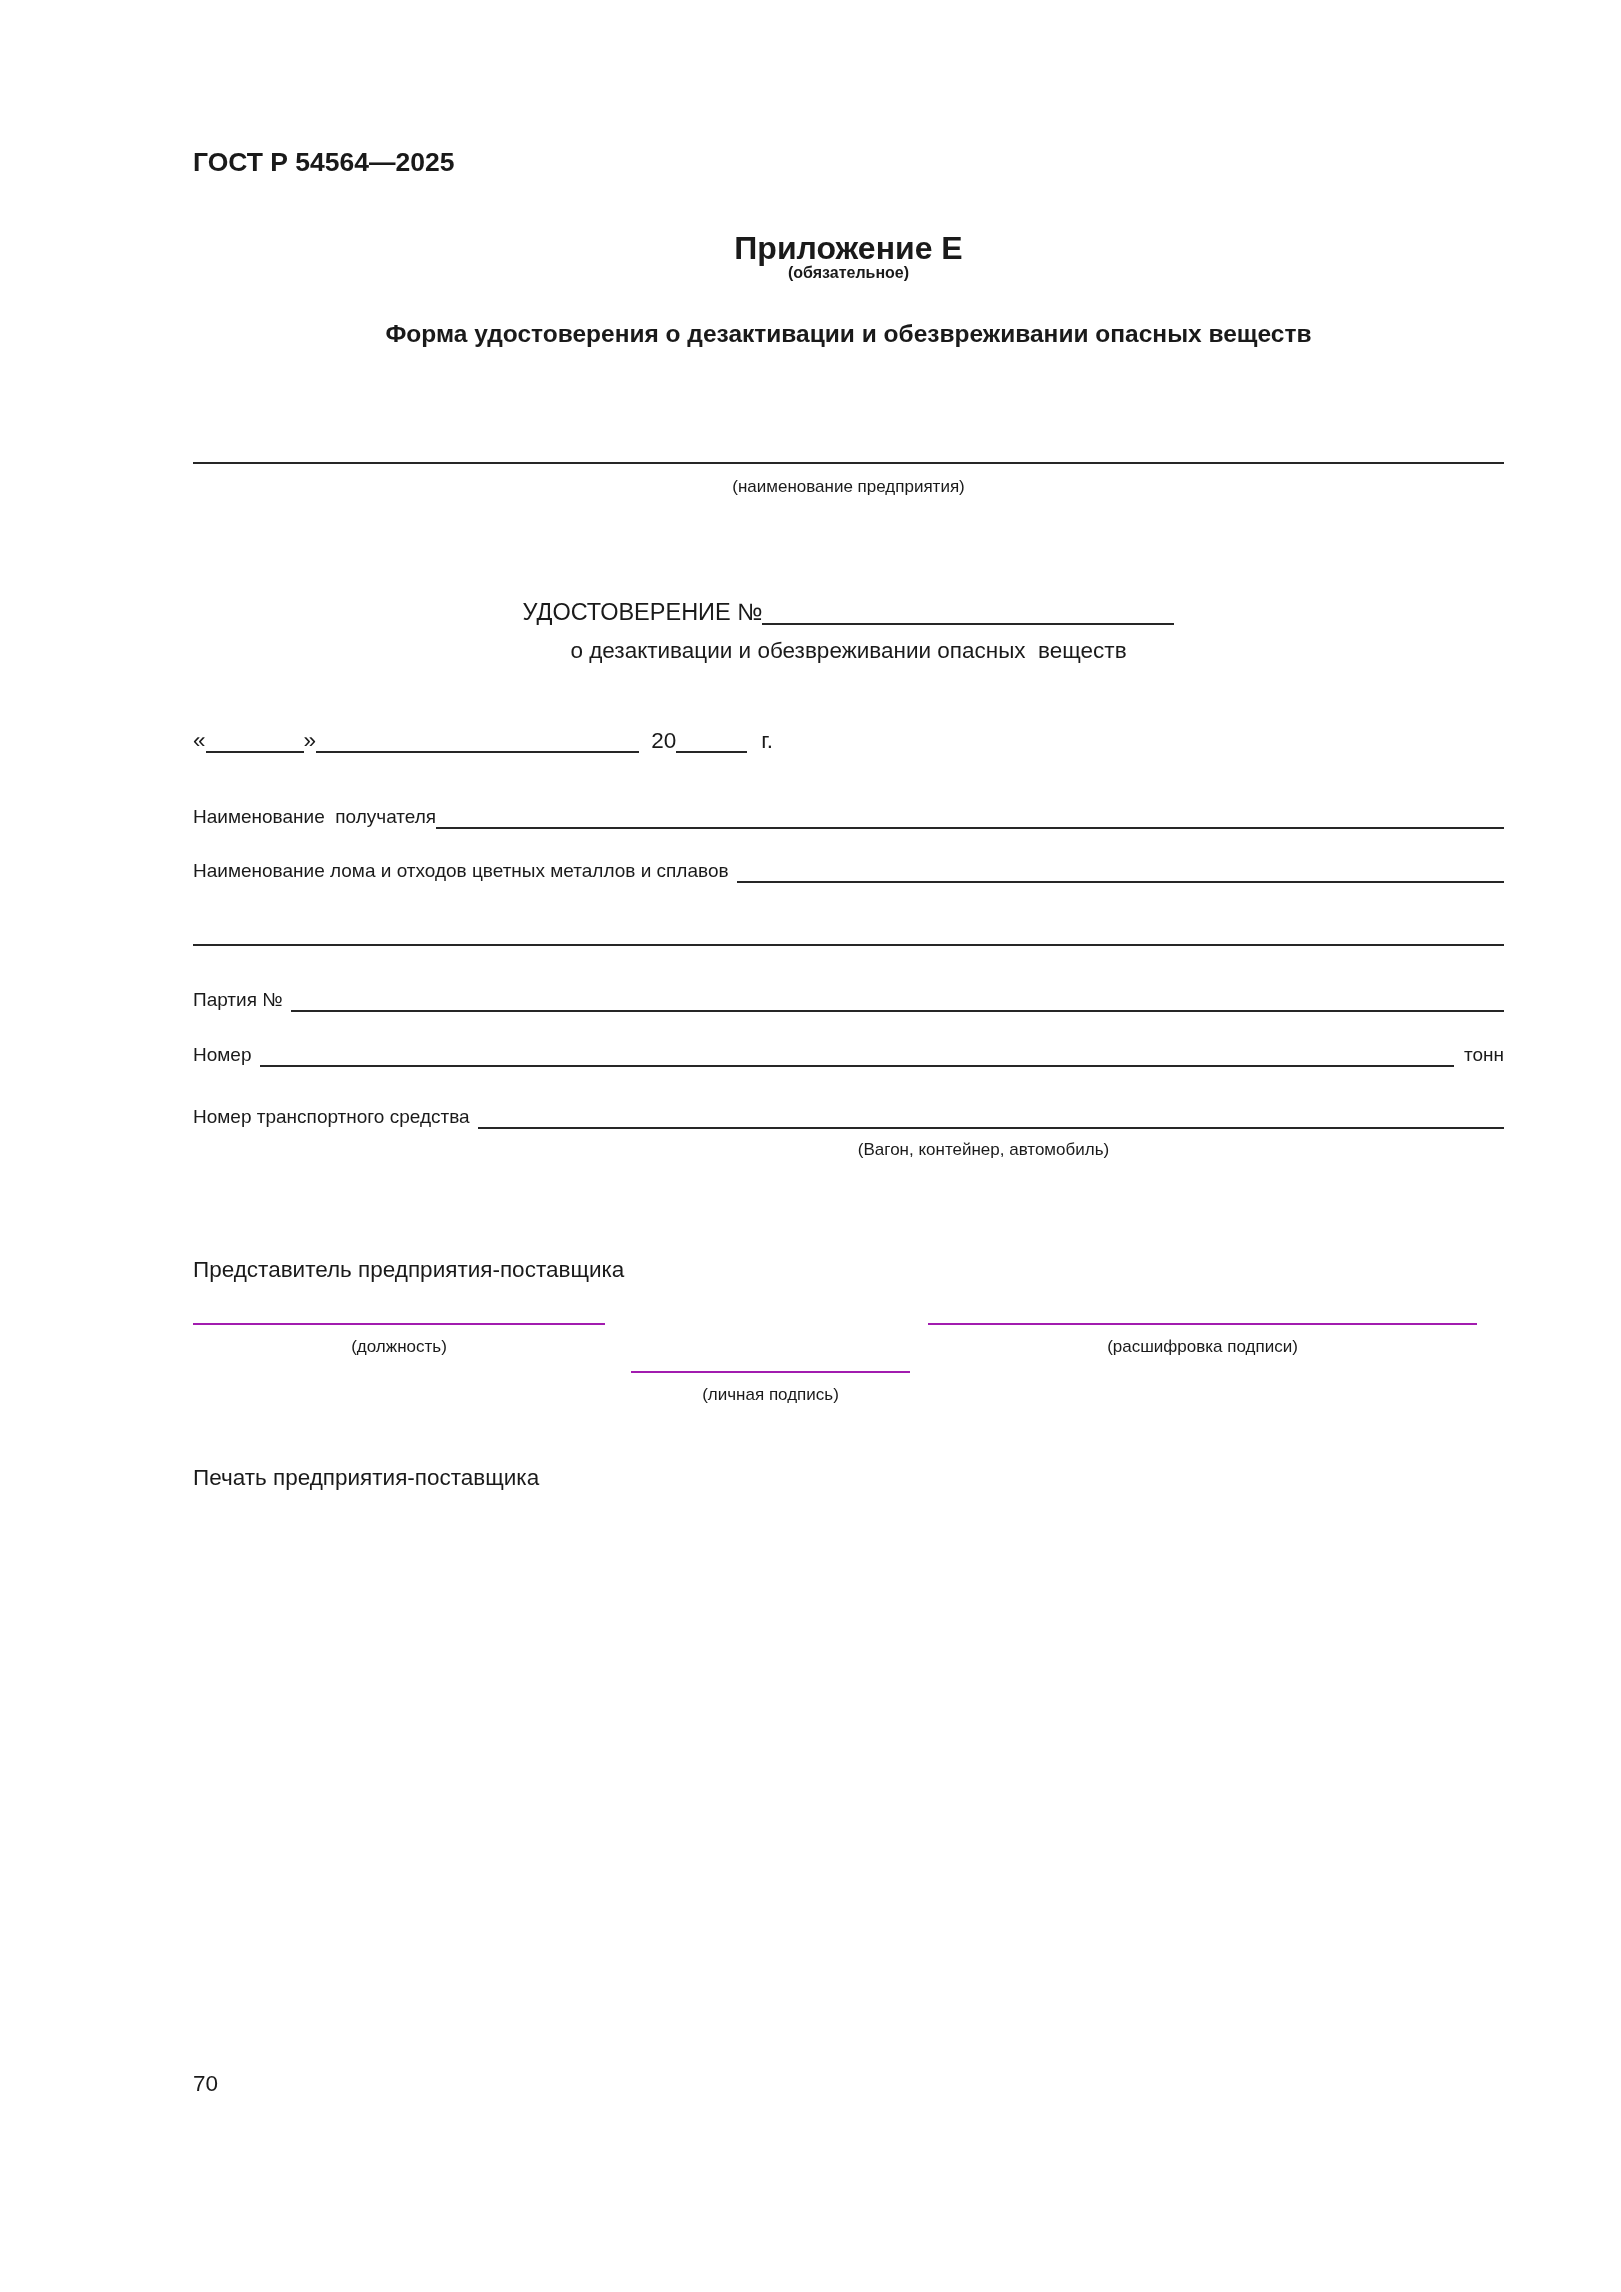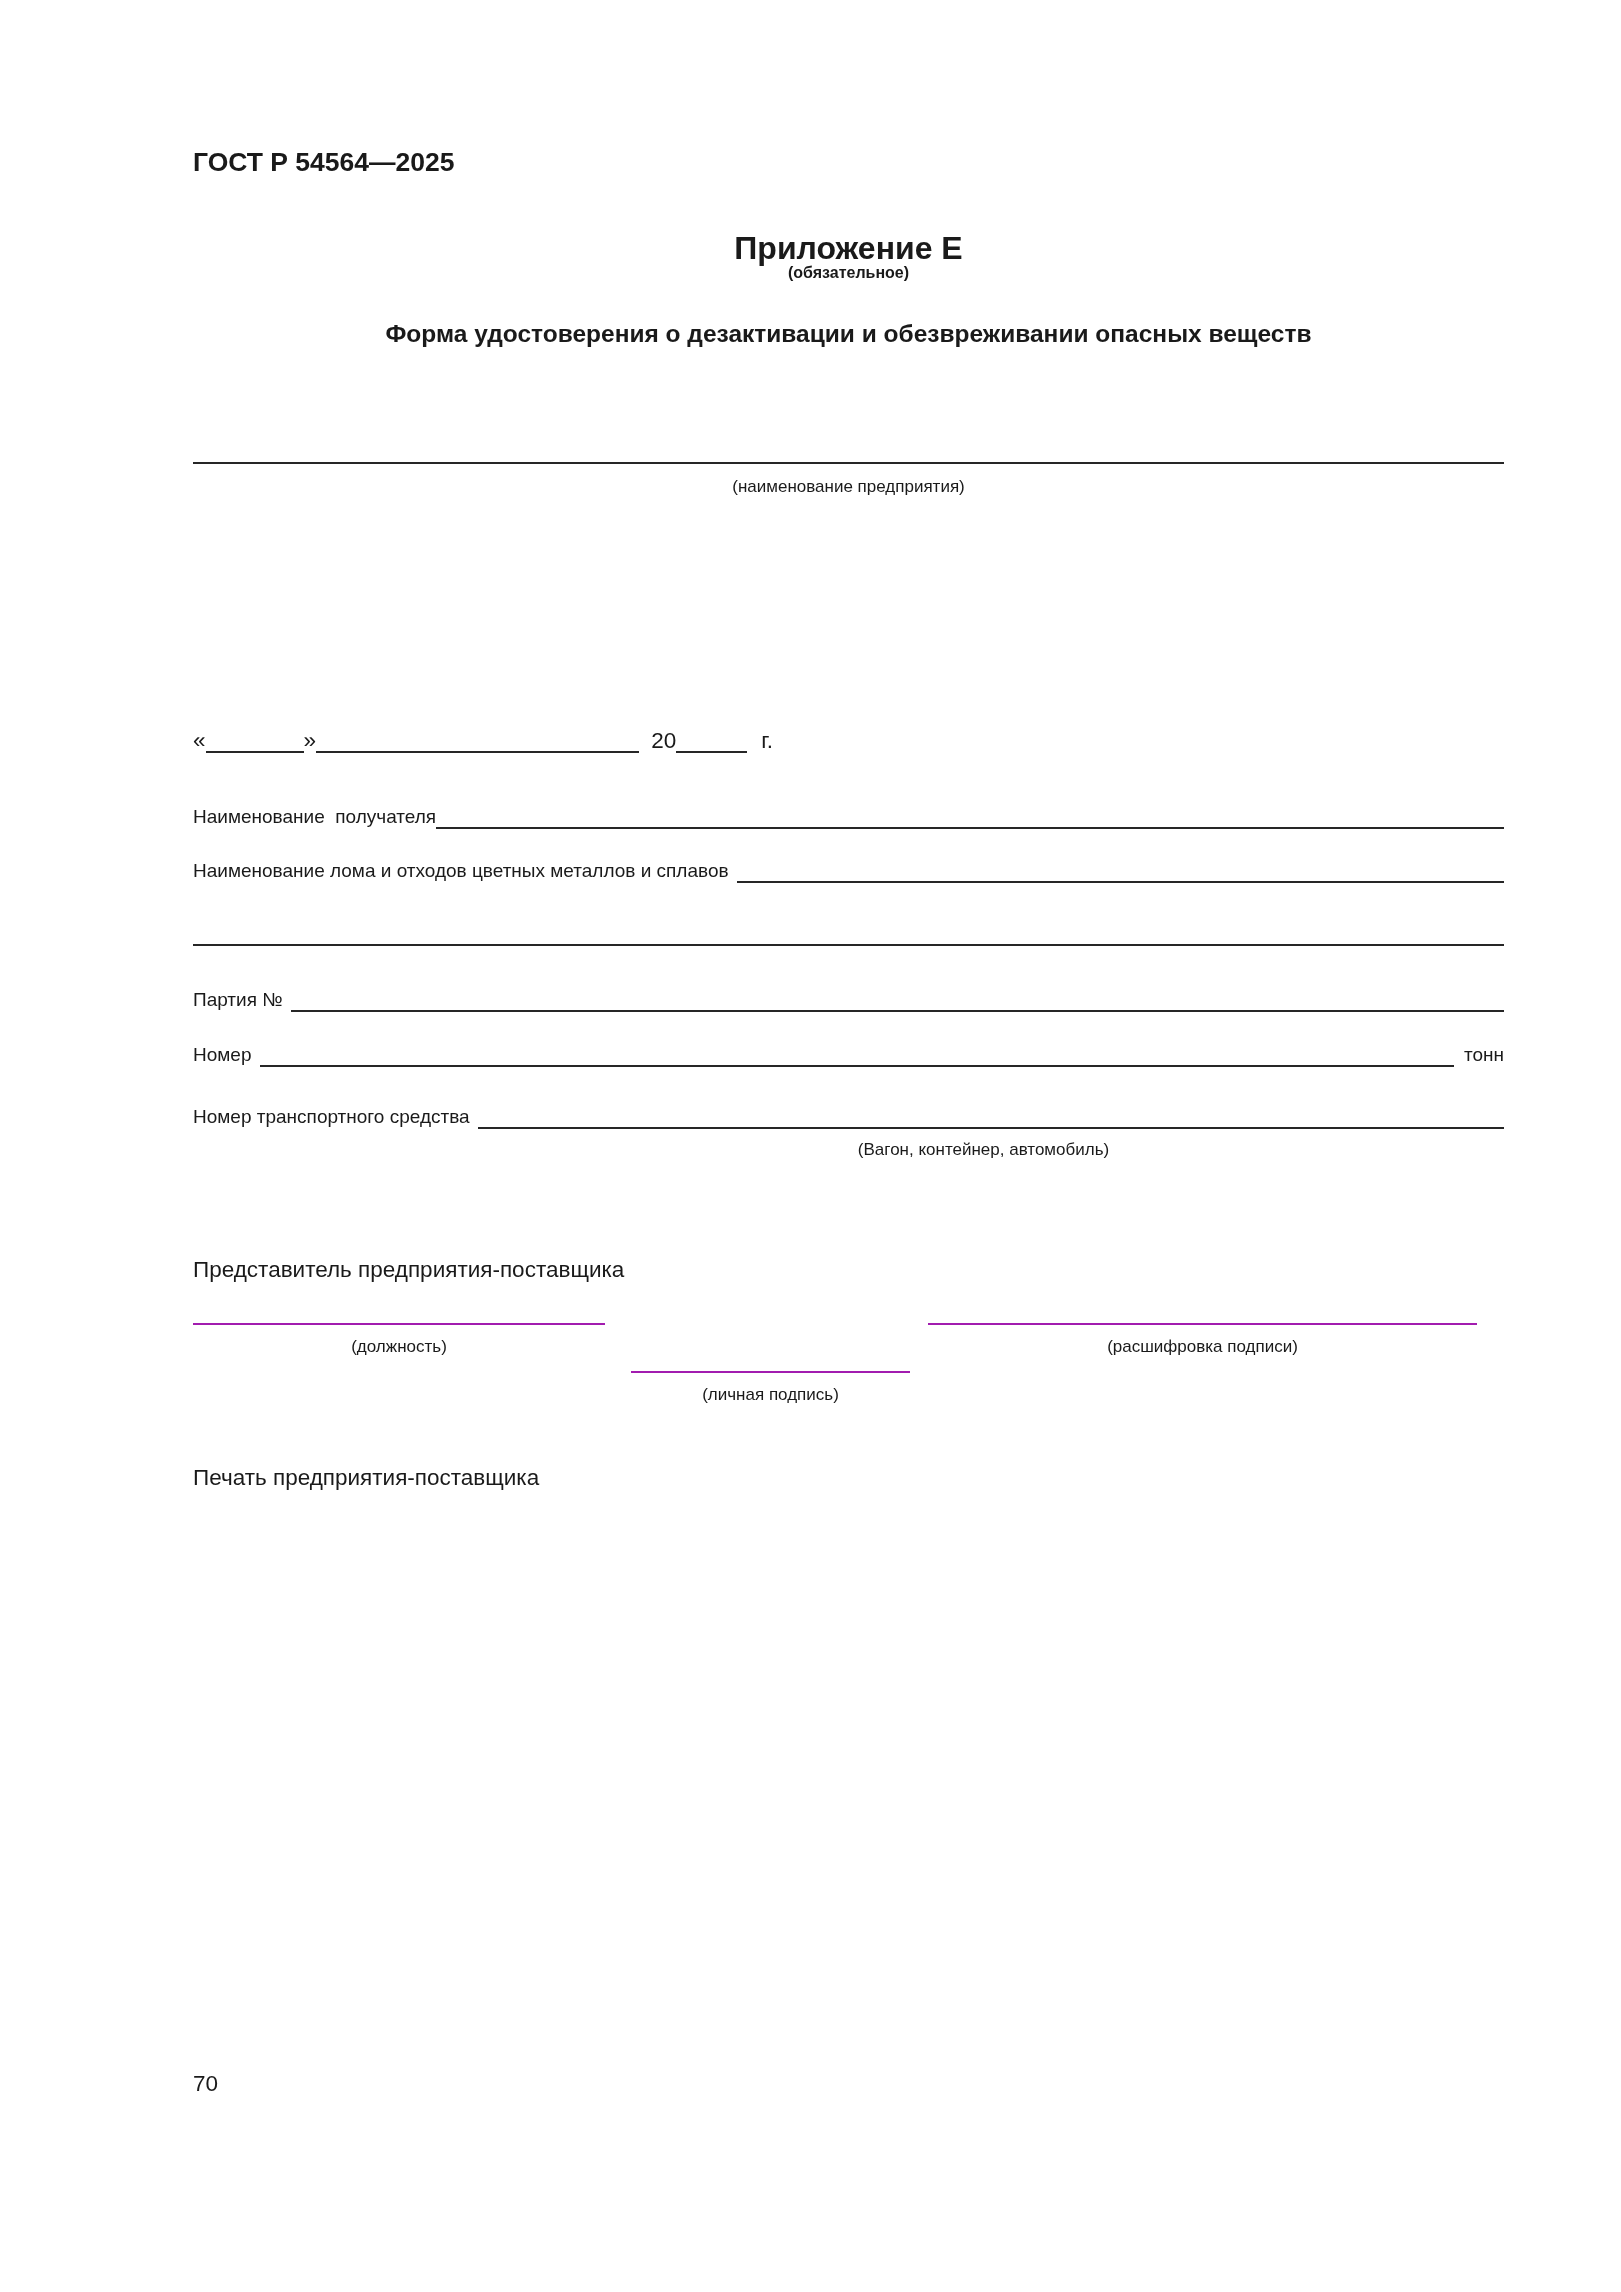--- a/index.html
+++ b/index.html
@@ -63,20 +63,24 @@
 
 <div class="abs center-block bold" style="top:258px; font-size:16px; line-height:29px;">(обязательное)</div>
 
 <div class="abs center-block bold" style="top:319px; font-size:24.5px; line-height:30px;">Форма удостоверения о дезактивации и обезвреживании опасных веществ</div>
 
 <div class="abs rule" style="top:462px;"></div>
 
 <div class="abs center-block caption" style="top:474px;">(наименование предприятия)</div>
 
 <div class="abs center-block" id="certificate-block" style="top:598px;">
+  <div>
+    <span>УДОСТОВЕРЕНИЕ №</span><span class="blank" style="width:412px;"></span>
+  </div>
+  <div id="certificate-subtitle" class="ws-pre">о дезактивации и обезвреживании опасных  веществ</div>
 </div>
 
 <div class="abs body-text" style="left:193px; top:727px;">
   <span>«</span><span class="blank" style="width:98px;"></span><span>»</span><span class="blank" style="width:323px;"></span>
   <span style="margin-left:5.9px;">20</span><span class="blank" style="width:71px;"></span>
   <span style="margin-left:7.8px;">г.</span>
 </div>
 
 <div class="abs field-row" style="top:801px;">
   <span class="label ws-pre">Наименование  получателя</span>

